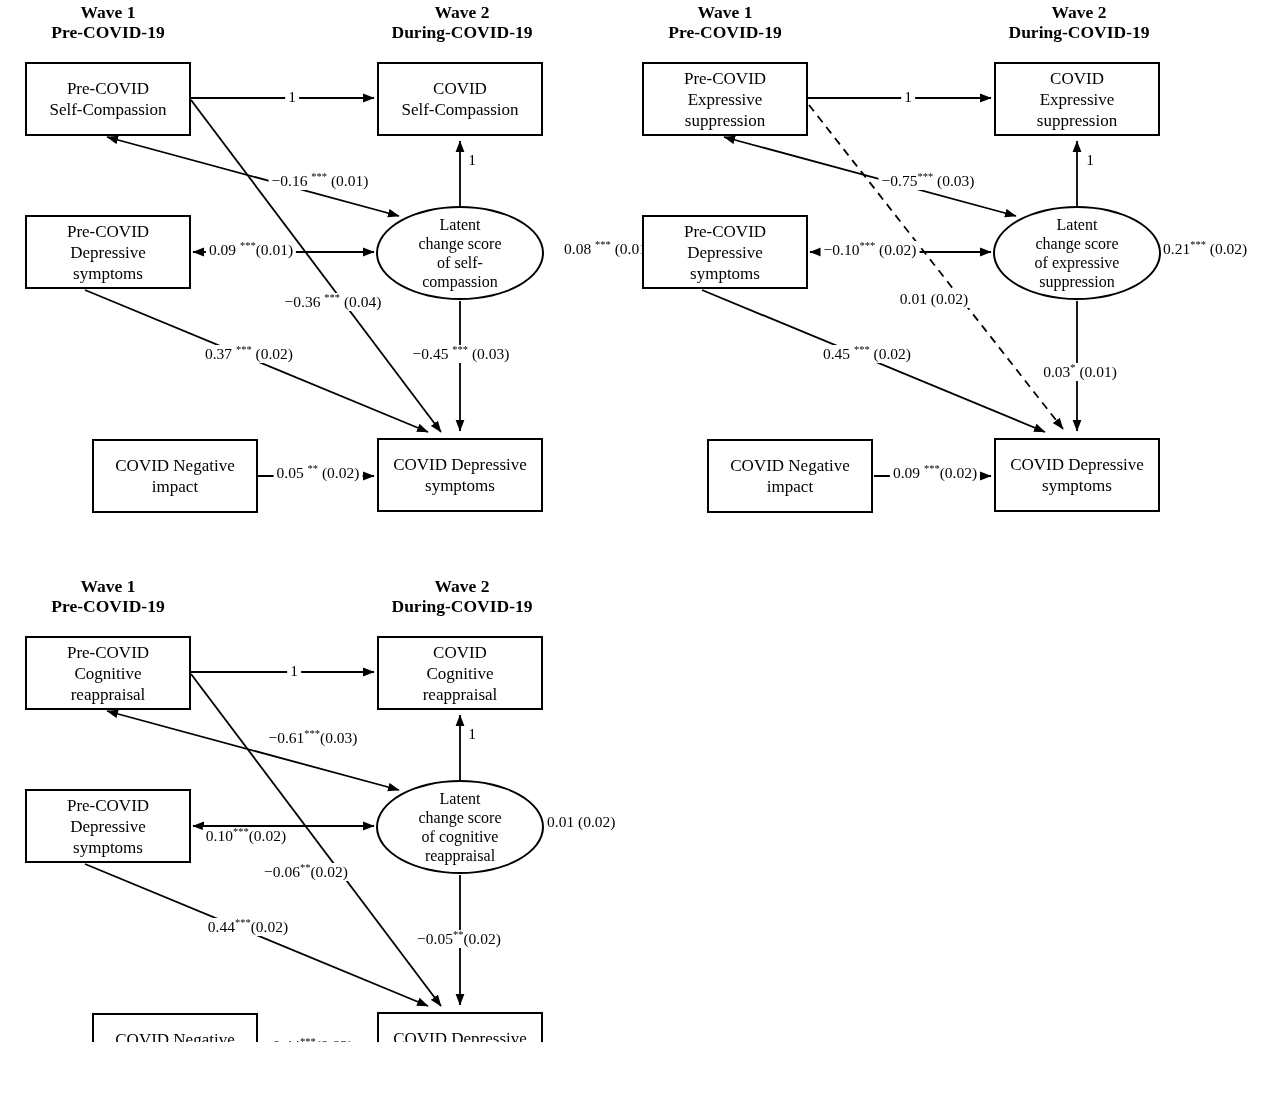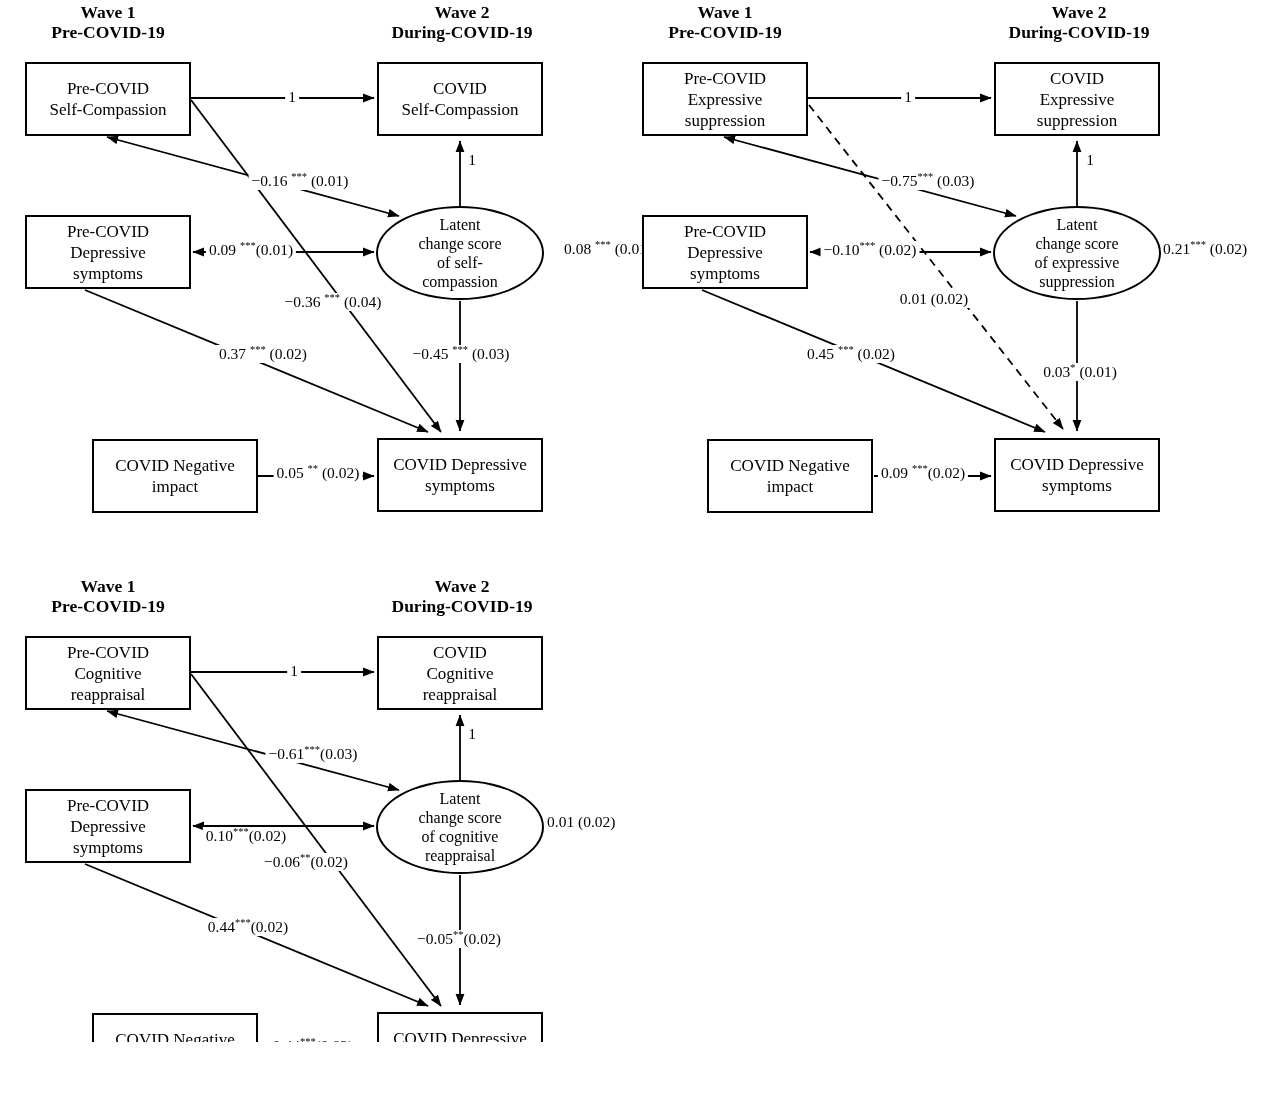--- a/index.html
+++ b/index.html
@@ -65,25 +65,25 @@
     <div class="box" style="left:92px;top:439px">COVID Negative
 impact</div>
     <div class="box" style="left:377px;top:438px">COVID Depressive
 symptoms</div>
     <div class="ell">Latent
 change score
 of self-
 compassion</div>
     <div class="lbl bg" style="left:292px;top:97px">1</div>
     <div class="lbl" style="left:472px;top:160px">1</div>
-    <div class="lbl bg" style="left:300px;top:181px">−0.16 <sup>***</sup> (0.01)</div>
+    <div class="lbl bg" style="left:320px;top:181px">−0.16 <sup>***</sup> (0.01)</div>
     <div class="lbl bg" style="left:251px;top:250px">0.09 <sup>***</sup>(0.01)</div>
     <div class="lbl anchor-left" style="left:564px;top:249px">0.08 <sup>***</sup> (0.01)</div>
     <div class="lbl bg" style="left:333px;top:302px">−0.36 <sup>***</sup> (0.04)</div>
-    <div class="lbl bg" style="left:263px;top:354px">0.37 <sup>***</sup> (0.02)</div>
+    <div class="lbl bg" style="left:249px;top:354px">0.37 <sup>***</sup> (0.02)</div>
     <div class="lbl bg" style="left:461px;top:354px">−0.45 <sup>***</sup> (0.03)</div>
     <div class="lbl bg" style="left:318px;top:473px">0.05 <sup>**</sup> (0.02)</div>
   </section>
 
   <section class="panel" id="p1">
     <svg class="wires" width="661" height="520" viewBox="0 0 661 520">
       <path class="w" d="M191 98 H374" marker-end="url(#arr)"></path>
       <path class="w" d="M460 206 V141" marker-end="url(#arr)"></path>
       <path class="w" d="M107 137 L399 216" marker-start="url(#arr)" marker-end="url(#arr)"></path>
       <path class="w" d="M193 252 H374" marker-start="url(#arr)" marker-end="url(#arr)"></path>
@@ -112,23 +112,23 @@
     <div class="ell">Latent
 change score
 of expressive
 suppression</div>
     <div class="lbl bg" style="left:291px;top:97px">1</div>
     <div class="lbl" style="left:473px;top:160px">1</div>
     <div class="lbl bg" style="left:311px;top:181px">−0.75<sup>***</sup> (0.03)</div>
     <div class="lbl bg" style="left:253px;top:250px">−0.10<sup>***</sup> (0.02)</div>
     <div class="lbl anchor-left" style="left:546px;top:249px">0.21<sup>***</sup> (0.02)</div>
     <div class="lbl bg" style="left:317px;top:299px">0.01 (0.02)</div>
-    <div class="lbl bg" style="left:234px;top:354px">0.45 <sup>***</sup> (0.02)</div>
+    <div class="lbl bg" style="left:250px;top:354px">0.45 <sup>***</sup> (0.02)</div>
     <div class="lbl bg" style="left:463px;top:372px">0.03<sup>*</sup> (0.01)</div>
-    <div class="lbl bg" style="left:306px;top:473px">0.09 <sup>***</sup>(0.02)</div>
+    <div class="lbl bg" style="left:318px;top:473px">0.09 <sup>***</sup>(0.02)</div>
   </section>
 
   <section class="panel" id="p2">
     <svg class="wires" width="661" height="520" viewBox="0 0 661 520">
       <path class="w" d="M191 98 H374" marker-end="url(#arr)"></path>
       <path class="w" d="M460 206 V141" marker-end="url(#arr)"></path>
       <path class="w" d="M107 137 L399 216" marker-start="url(#arr)" marker-end="url(#arr)"></path>
       <path class="w" d="M193 252 H374" marker-start="url(#arr)" marker-end="url(#arr)"></path>
       <path class="w" d="M191 100 L441 432" marker-end="url(#arr)"></path>
       <path class="w" d="M85 290 L428 432" marker-end="url(#arr)"></path>
@@ -151,23 +151,23 @@
     <div class="box" style="left:92px;top:439px">COVID Negative
 impact</div>
     <div class="box" style="left:377px;top:438px">COVID Depressive
 symptoms</div>
     <div class="ell">Latent
 change score
 of cognitive
 reappraisal</div>
     <div class="lbl bg" style="left:294px;top:97px">1</div>
     <div class="lbl" style="left:472px;top:160px">1</div>
-    <div class="lbl bg" style="left:313px;top:180px">−0.61<sup>***</sup>(0.03)</div>
+    <div class="lbl bg" style="left:313px;top:164px">−0.61<sup>***</sup>(0.03)</div>
     <div class="lbl bg" style="left:246px;top:262px">0.10<sup>***</sup>(0.02)</div>
     <div class="lbl anchor-left" style="left:547px;top:248px">0.01 (0.02)</div>
-    <div class="lbl bg" style="left:306px;top:288px">−0.06<sup>**</sup>(0.02)</div>
+    <div class="lbl bg" style="left:306px;top:298px">−0.06<sup>**</sup>(0.02)</div>
     <div class="lbl bg" style="left:248px;top:353px">0.44<sup>***</sup>(0.02)</div>
     <div class="lbl bg" style="left:459px;top:365px">−0.05<sup>**</sup>(0.02)</div>
     <div class="lbl bg" style="left:313px;top:472px">0.44<sup>***</sup>(0.02)</div>
   </section>
 
   <div class="return">↵</div>
 </div>
 
 </body></html>

